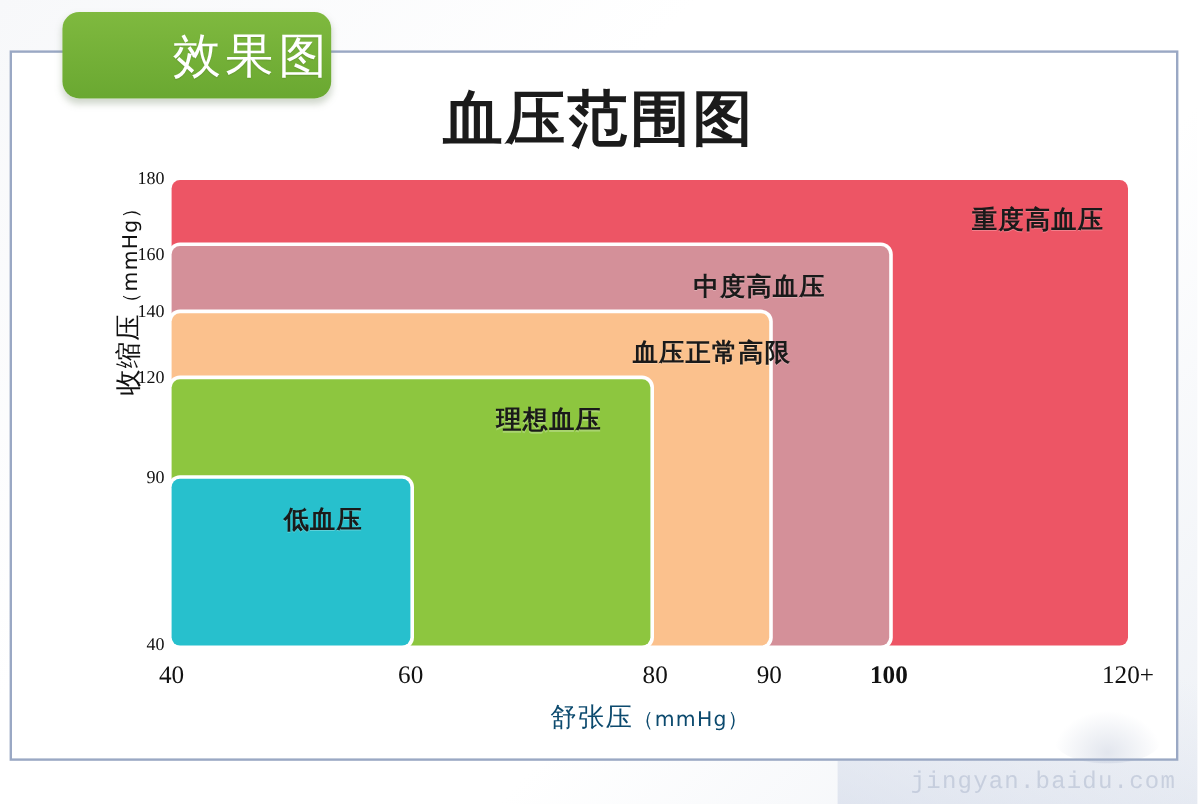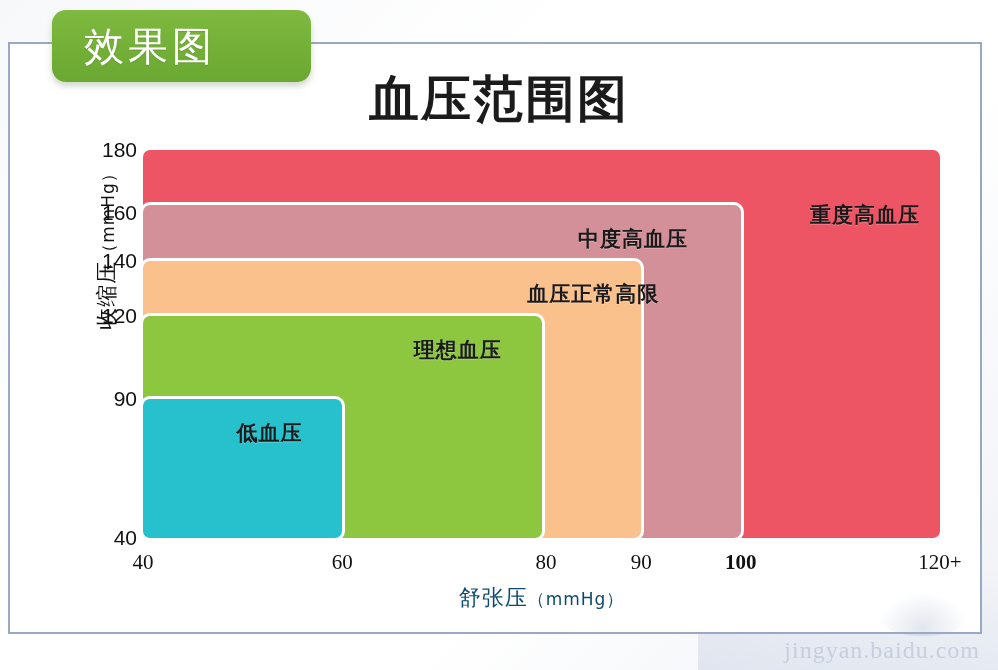--- a/index.html
+++ b/index.html
@@ -36,25 +36,25 @@
     width: 974px; height: 592px;
     border: 2px solid #9aa8c4;
     background: #ffffff;
     z-index: 1;
   }
 
   
   .badge {
     position: absolute;
     left: 52px; top: 10px;
-    width: 259px; height: 72px;
+    width: 224px; height: 72px;
     background: linear-gradient(180deg, #7fb93f 0%, #6aa831 100%);
     border-radius: 14px;
     box-shadow: 0 4px 6px rgba(120,140,110,0.35);
-    display: flex; align-items: center; justify-content: flex-start;
+    display: flex; align-items: center; justify-content: flex-end;
     z-index: 3;
     padding-left: 32px;
   }
   .badge-text {
     color: #ffffff;
     font-size: 40px;
     letter-spacing: 4px;
     font-family: "DejaVu Serif", "Liberation Serif", serif;
     text-shadow: 0 1px 1px rgba(0,0,0,0.12);
   }
@@ -103,23 +103,23 @@
     font-family: "DejaVu Sans", "Liberation Sans", sans-serif;
     text-shadow: 0 1px 0 rgba(255,255,255,0.25);
   }
 
   
   .ytick {
     position: absolute;
     right: 0;
     width: 60px;
     text-align: right;
-    font-size: 21px;
+    font-size: 15px;
     color: #111;
-    font-family: Liberation Sans, sans-serif;
+    font-family: Liberation Serif, serif;
     transform: translateY(-50%);
   }
   .xtick {
     position: absolute;
     top: 0;
     width: 80px;
     text-align: center;
     font-size: 21px;
     color: #111;
     font-family: "Liberation Serif", "DejaVu Serif", serif;
@@ -157,24 +157,24 @@
     color: #0c4a6e;
     letter-spacing: 1px;
     font-family: "DejaVu Sans", "Liberation Sans", sans-serif;
   }
   .y-axis-unit, .x-axis-unit { font-size: 17px; }
 
   
   .watermark {
     position: absolute;
     right: 18px; bottom: 6px;
-    font-size: 24px;
+    font-size: 20px;
     color: rgba(150,162,188,0.38);
     letter-spacing: 1px;
-    font-family: Liberation Serif, serif;
+    font-family: Liberation Mono, monospace;
     z-index: 4;
   }
   .watermark-mark {
     position: absolute;
     right: 30px; bottom: 34px;
     width: 90px; height: 44px;
     border-radius: 50% 50% 46% 46%;
     background: radial-gradient(ellipse at 50% 80%, rgba(160,172,198,0.30), rgba(160,172,198,0) 70%);
     z-index: 4;
   }
@@ -190,21 +190,21 @@
 <div class="badge">
   <span class="badge-text">效果图</span>
 </div>
 
 <div class="chart-title">血压范围图</div>
 
 <div class="chart-wrap">
 
   <div class="plot" id="plot-area">
       <div class="region" style="left: 0px; top: 0px; width: 797px; height: 388px; background: rgb(237, 85, 101);"></div>
-      <div class="region-label" style="left: 777.075px; top: 19.4px; transform: translate(-100%, 0px); margin-top: 32px;">重度高血压</div>
+      <div class="region-label" style="left: 777.075px; top: 19.4px; transform: translate(-100%, 0px);">重度高血压</div>
       <div class="region" style="left: 0px; top: 55.4286px; width: 597.75px; height: 332.571px; background: rgb(212, 144, 153);"></div>
       <div class="region-label" style="left: 545px; top: 74.8286px; transform: translate(-100%, 0px);">中度高血压</div>
       <div class="region" style="left: 0px; top: 110.857px; width: 498.125px; height: 277.143px; background: rgb(251, 193, 141);"></div>
       <div class="region-label" style="left: 468.238px; top: 130.257px; transform: translate(-100%, 0px); margin-left: 48px;">血压正常高限</div>
       <div class="region" style="left: 0px; top: 166.286px; width: 398.5px; height: 221.714px; background: rgb(141, 198, 63);"></div>
       <div class="region-label" style="left: 358.65px; top: 185.686px; transform: translate(-100%, 0px);">理想血压</div>
       <div class="region" style="left: 0px; top: 249.429px; width: 199.25px; height: 138.571px; background: rgb(39, 192, 205);"></div>
       <div class="region-label" style="left: 159.4px; top: 268.829px; transform: translate(-100%, 0px);">低血压</div>
     </div>
 

